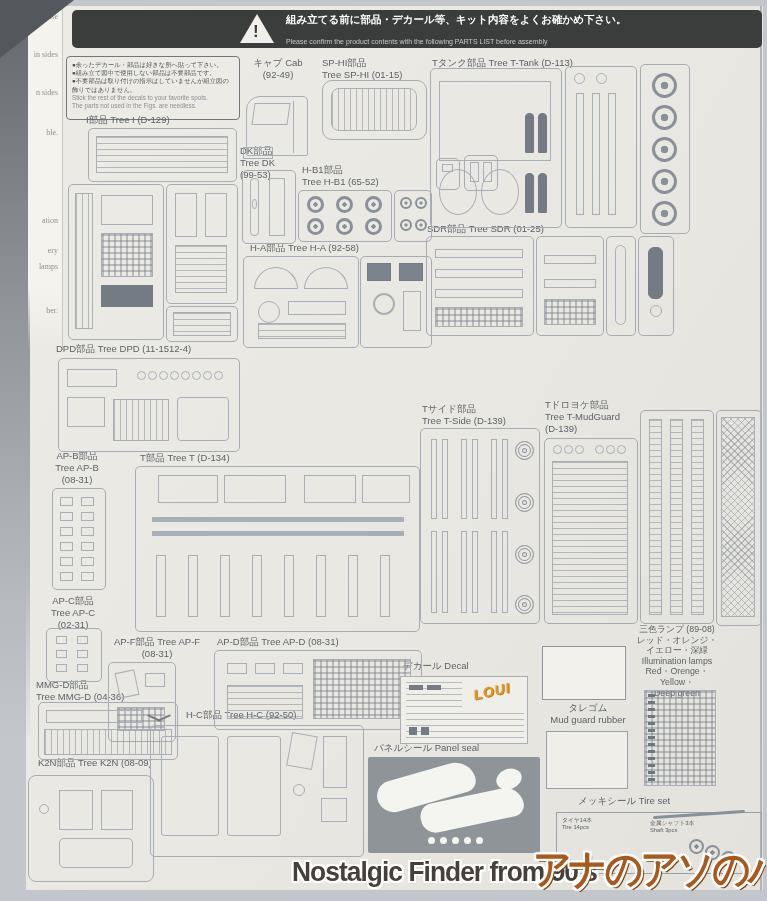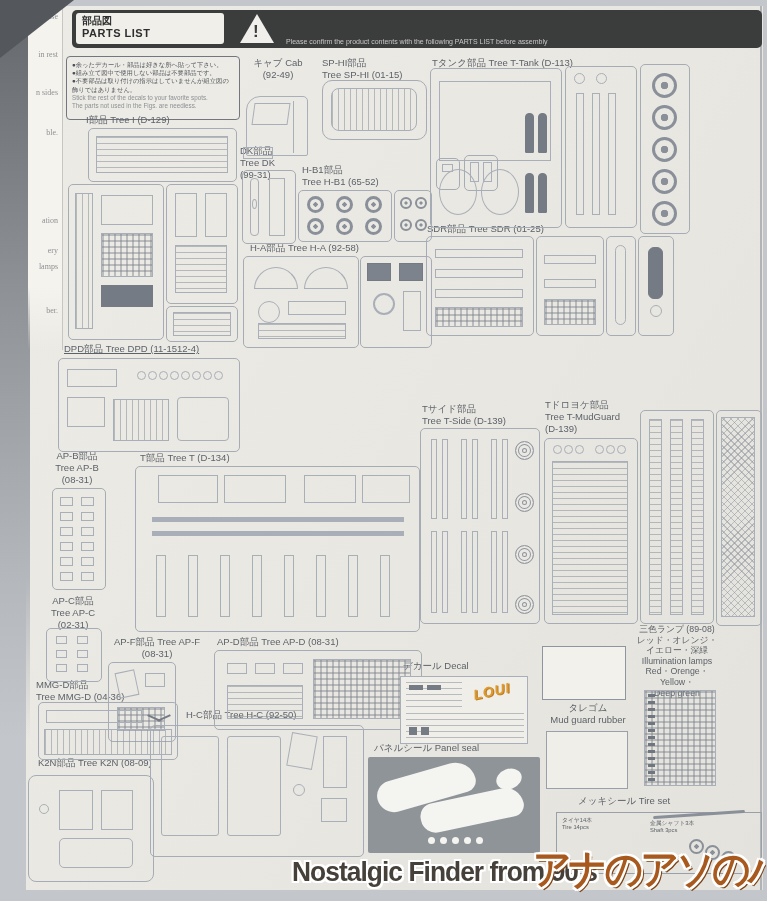--- a/index.html
+++ b/index.html
@@ -61,65 +61,62 @@
 <body>
 
 <div id="stage">
 
   <div class="paper"></div>
   <div class="fb" style="left:760px;top:6px;width:2px;height:884px;background:#b0b3b7;"></div>
 
   <div class="spine"></div>
   <div class="edgestrip">
     <span class="frag" style="top:12px">n case</span>
-    <span class="frag" style="top:50px">in rest</span>
+    <span class="frag" style="top:50px">in sides</span>
     <span class="frag" style="top:88px">n sides</span>
     <span class="frag" style="top:128px">ble.</span>
     <span class="frag" style="top:216px">ation</span>
     <span class="frag" style="top:246px">ery</span>
     <span class="frag" style="top:262px">lamps</span>
     <span class="frag" style="top:306px">ber.</span>
   </div>
   <div class="corner"></div>
 
   <div class="banner">
-    <div class="titlepanel">
-      <div class="tjp">部品図</div>
-      <div class="ten">PARTS LIST</div>
-    </div>
     <div class="tri">
         <i>!</i>
       </div>
     <div class="warn">
+      <div>組み立てる前に部品・デカール等、キット内容をよくお確かめ下さい。</div>
     </div>
     <div class="warnen">Please confirm the product contents with the following PARTS LIST before assembly</div>
   </div>
 
   <div class="notes">
     <div class="jp">●余ったデカール・部品は好きな所へ貼って下さい。</div>
     <div class="jp">●組み立て図中で使用しない部品は不要部品です。</div>
     <div class="jp">●不要部品は取り付けの指示はしていませんが組立図の飾りではありません。</div>
     <div class="en">Stick the rest of the decals to your favorite spots.</div>
     <div class="en">The parts not used in the Figs. are needless.</div>
   </div>
 
   <div class="lbl" style="left:86px;top:114px;">I部品 Tree I (D-129)</div>
   <div class="lbl c" style="left:238px;top:57px;width:80px;">キャブ Cab
 (92-49)</div>
   <div class="lbl" style="left:322px;top:57px;">SP-HI部品
 Tree SP-HI (01-15)</div>
   <div class="lbl" style="left:432px;top:57px;">Tタンク部品 Tree T-Tank (D-113)</div>
   <div class="lbl" style="left:240px;top:145px;">DK部品
 Tree DK
-(99-31)</div>
+(99-53)</div>
   <div class="lbl" style="left:302px;top:164px;">H-B1部品
 Tree H-B1 (65-52)</div>
   <div class="lbl" style="left:427px;top:223px;">SDR部品 Tree SDR (01-25)</div>
   <div class="lbl" style="left:250px;top:242px;">H-A部品 Tree H-A (92-58)</div>
-  <div class="lbl" style="left:64px;top:343px;text-decoration:underline;">DPD部品 Tree DPD (11-1512-4)</div>
+  <div class="lbl" style="left:56px;top:343px;">DPD部品 Tree DPD (11-1512-4)</div>
   <div class="lbl" style="left:422px;top:403px;">Tサイド部品
 Tree T-Side (D-139)</div>
   <div class="lbl" style="left:545px;top:399px;">Tドロヨケ部品
 Tree T-MudGuard
 (D-139)</div>
   <div class="lbl c" style="left:46px;top:450px;width:62px;">AP-B部品
 Tree AP-B
 (08-31)</div>
   <div class="lbl" style="left:140px;top:452px;">T部品 Tree T (D-134)</div>
   <div class="lbl c" style="left:42px;top:595px;width:62px;">AP-C部品

